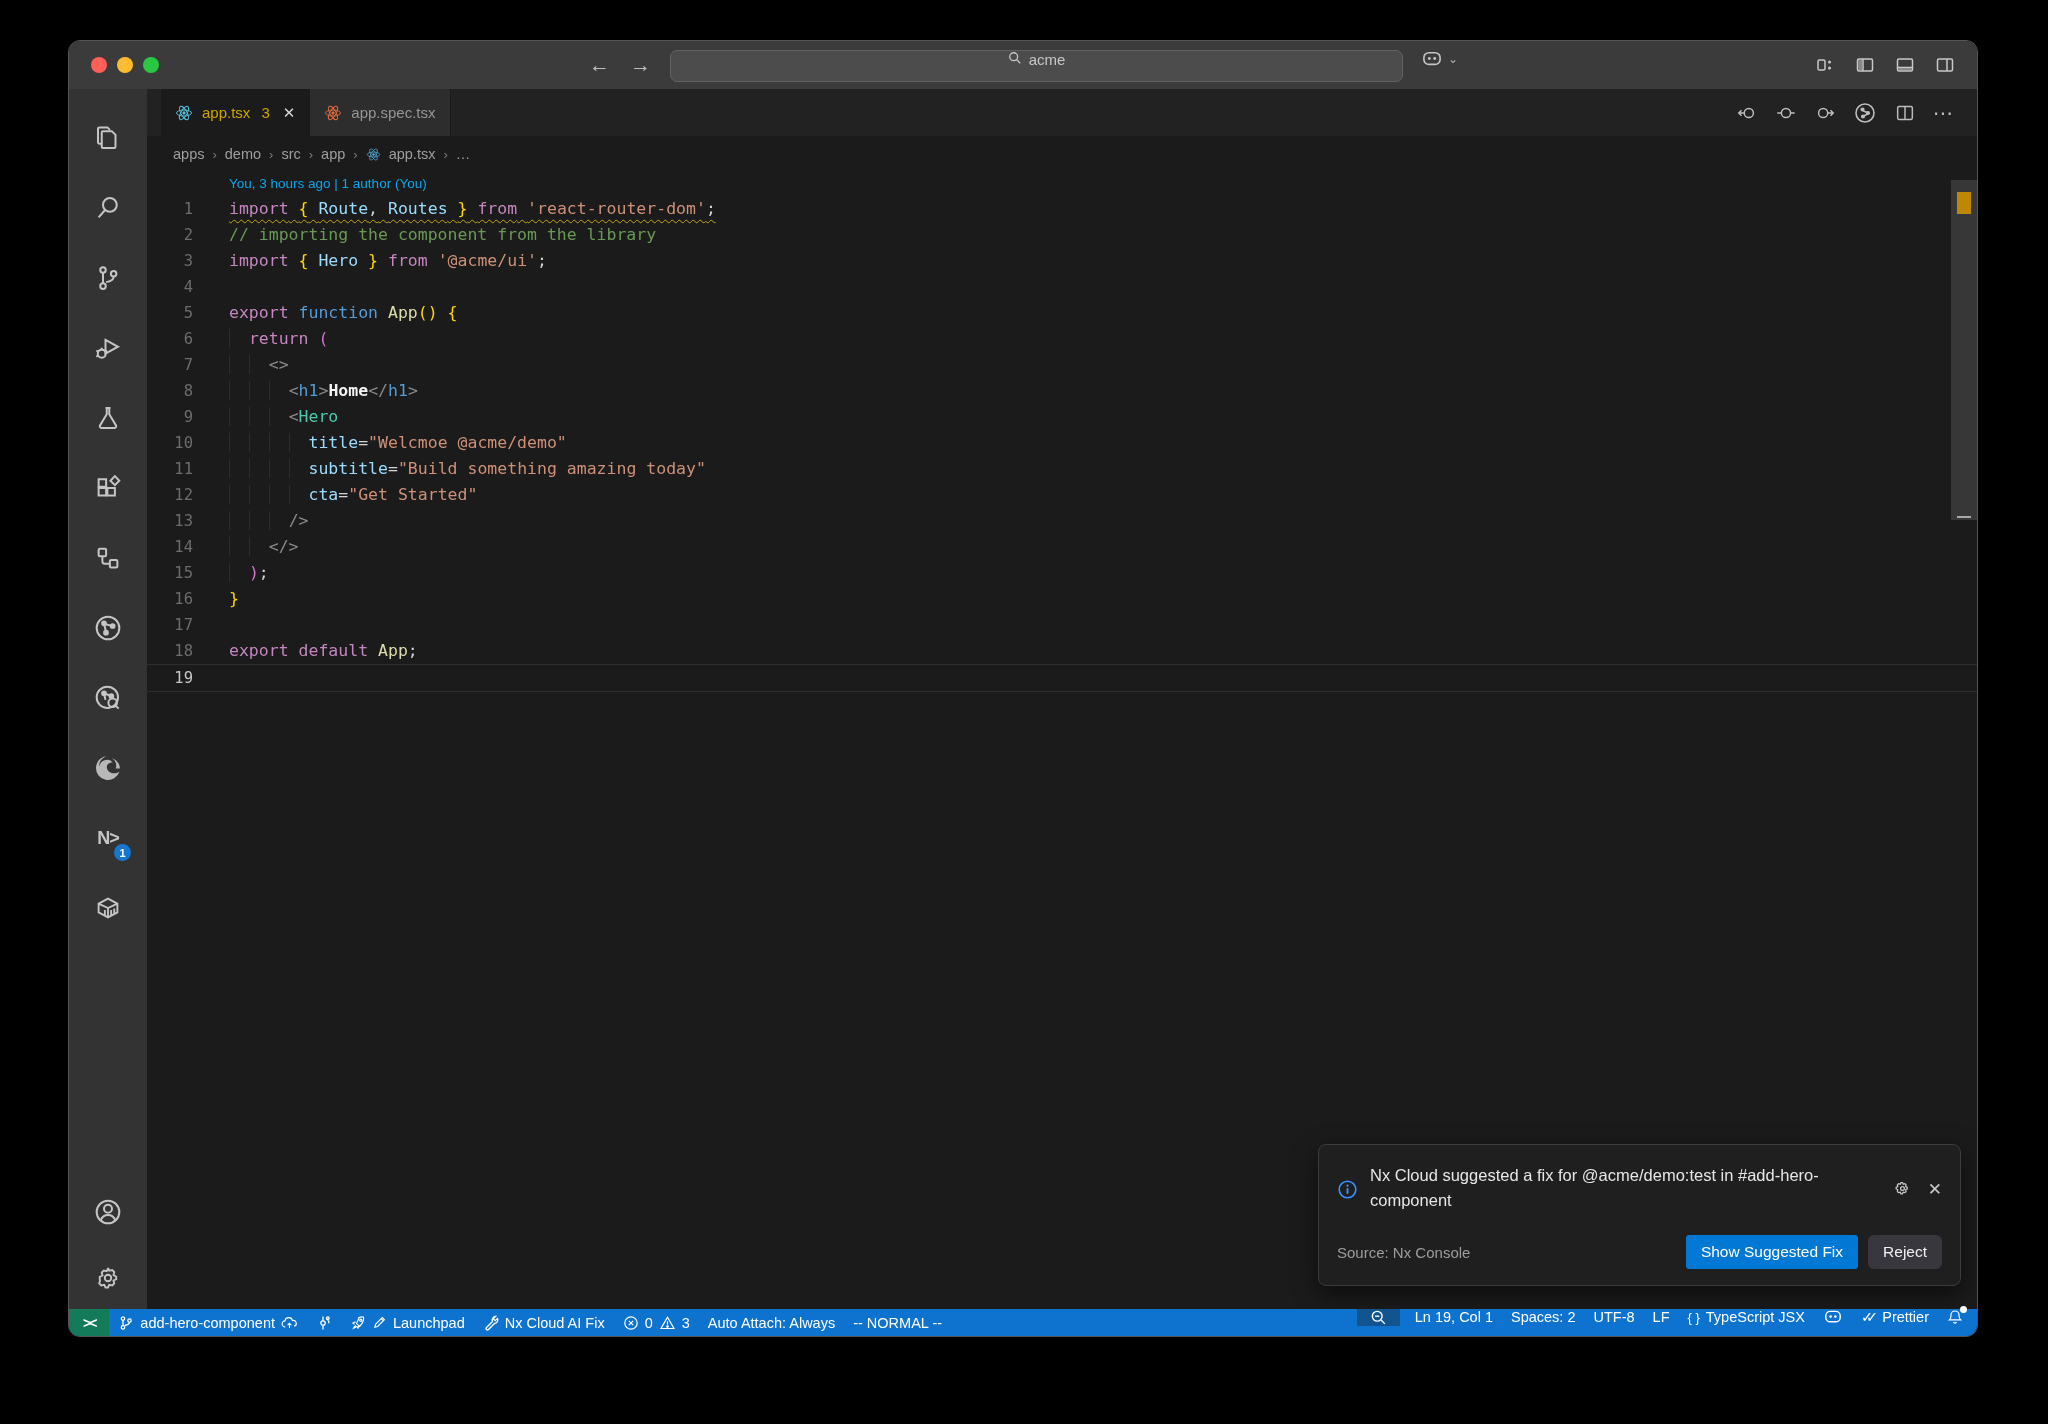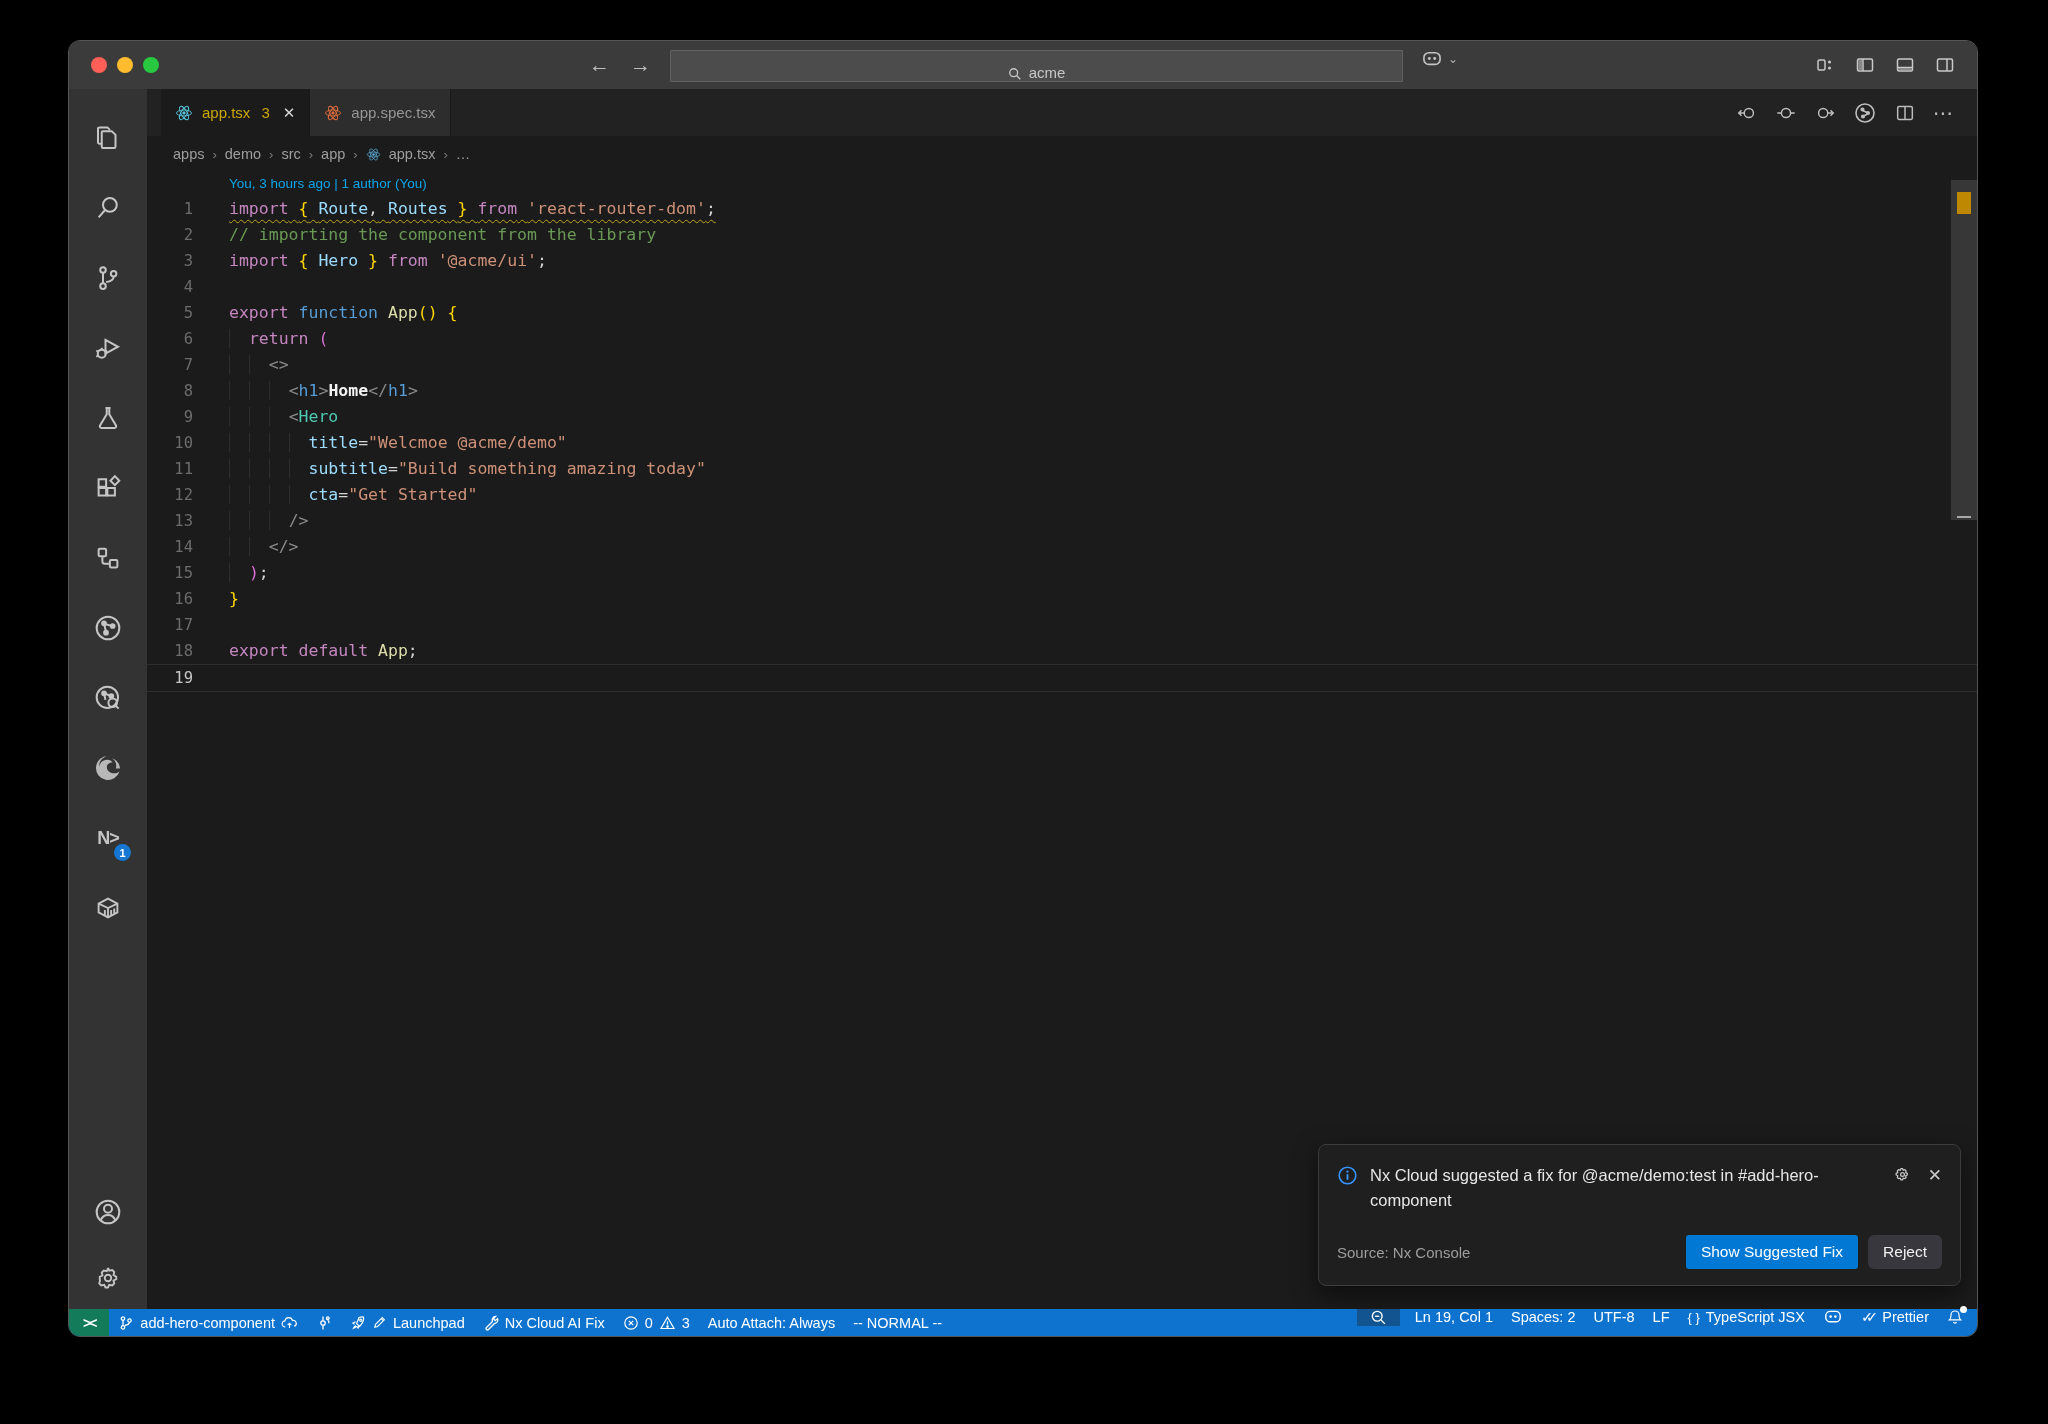--- a/index.html
+++ b/index.html
@@ -8,21 +8,21 @@
     border:1px solid #555;border-radius:12px;overflow:hidden;box-shadow:0 30px 90px rgba(0,0,0,.85);
     display:flex;flex-direction:column;box-sizing:border-box;}
   
   .titlebar{height:48px;background:#3b3b3b;display:flex;align-items:center;flex:none;position:relative;}
   .lights{display:flex;gap:10px;margin-left:22px;}
   .light{width:16px;height:16px;border-radius:50%;}
   .l-red{background:#ff5f57}.l-yel{background:#febc2e}.l-grn{background:#28c840}
   .nav{position:absolute;left:520px;display:flex;gap:20px;color:#bdbdbd;font-size:21px;}
   .nav span{cursor:default}
   .cmdcenter{position:absolute;left:601px;top:9px;width:731px;height:30px;background:#4c4c4c;
-    border:1px solid #626262;border-radius:1px;display:flex;align-items:flex-end;justify-content:center;
+    border:1px solid #626262;border-radius:7px;display:flex;align-items:flex-start;justify-content:center;
     color:#c7c7c7;font-size:15px;gap:7px;}
   .copilot-wrap{position:absolute;left:1352px;top:9px;display:flex;align-items:center;gap:5px;color:#c4c4c4;}
   .chev{font-size:12px;color:#b0b0b0}
   .layout-icons{position:absolute;right:22px;top:0;height:48px;display:flex;align-items:center;gap:20px;}
   .licon svg{display:block}
   
   .main{flex:1;display:flex;min-height:0;}
   .activitybar{width:78px;background:#333333;flex:none;display:flex;flex-direction:column;align-items:center;padding-top:14px;box-sizing:border-box;}
   .ab-icon{height:70px;display:flex;align-items:center;justify-content:center;width:100%;position:relative;color:#c5c5c5;}
   .ab-spacer{flex:1}
@@ -56,21 +56,21 @@
   .c-g{position:relative}
   .c-g::before{content:"";position:absolute;left:0;top:0;bottom:0;width:1px;background:#2d2d2d;}
   .wv{text-decoration:underline;text-decoration-style:wavy;text-decoration-color:#bda51e;text-decoration-thickness:1px;text-underline-offset:5px;}
   
   .sb-thumb{position:absolute;right:0;top:8px;width:26px;height:340px;background:rgba(130,130,130,.28);}
   .sb-warn{position:absolute;right:6px;top:20px;width:14px;height:22px;background:#bf8803;}
   .sb-cursor{position:absolute;right:6px;top:344px;width:14px;height:2px;background:#a8a8a8;}
   
   .toast{position:absolute;right:16px;bottom:23px;width:643px;background:#1f1f1f;border:1px solid #3c3c3c;border-radius:8px;
     box-shadow:0 8px 24px rgba(0,0,0,.55);padding:18px 18px 16px 18px;box-sizing:border-box;color:#e6e6e6;}
-  .toast-row1{display:flex;gap:12px;}
+  .toast-row1{display:flex;gap:12px;align-items:center;}
   .toast-msg{flex:1;font-size:16.5px;line-height:25px;}
   .toast-icons{display:flex;gap:16px;color:#c8c8c8;align-items:flex-start;padding-top:2px;}
   .toast-row2{display:flex;align-items:center;margin-top:22px;}
   .toast-src{color:#9d9d9d;font-size:15px;}
   .toast-btns{margin-left:auto;display:flex;gap:10px;}
   .btn{border:none;border-radius:3px;font-size:15.5px;padding:8px 15px;font-family:inherit;cursor:default;}
   .btn-primary{background:#0078d4;color:#fff;}
   .btn-secondary{background:#37373d;color:#f0f0f0;border-radius:6px;}
   
   .statusbar{height:27px;background:#0d73cf;display:flex;align-items:stretch;color:#fff;font-size:14.5px;flex:none;}

